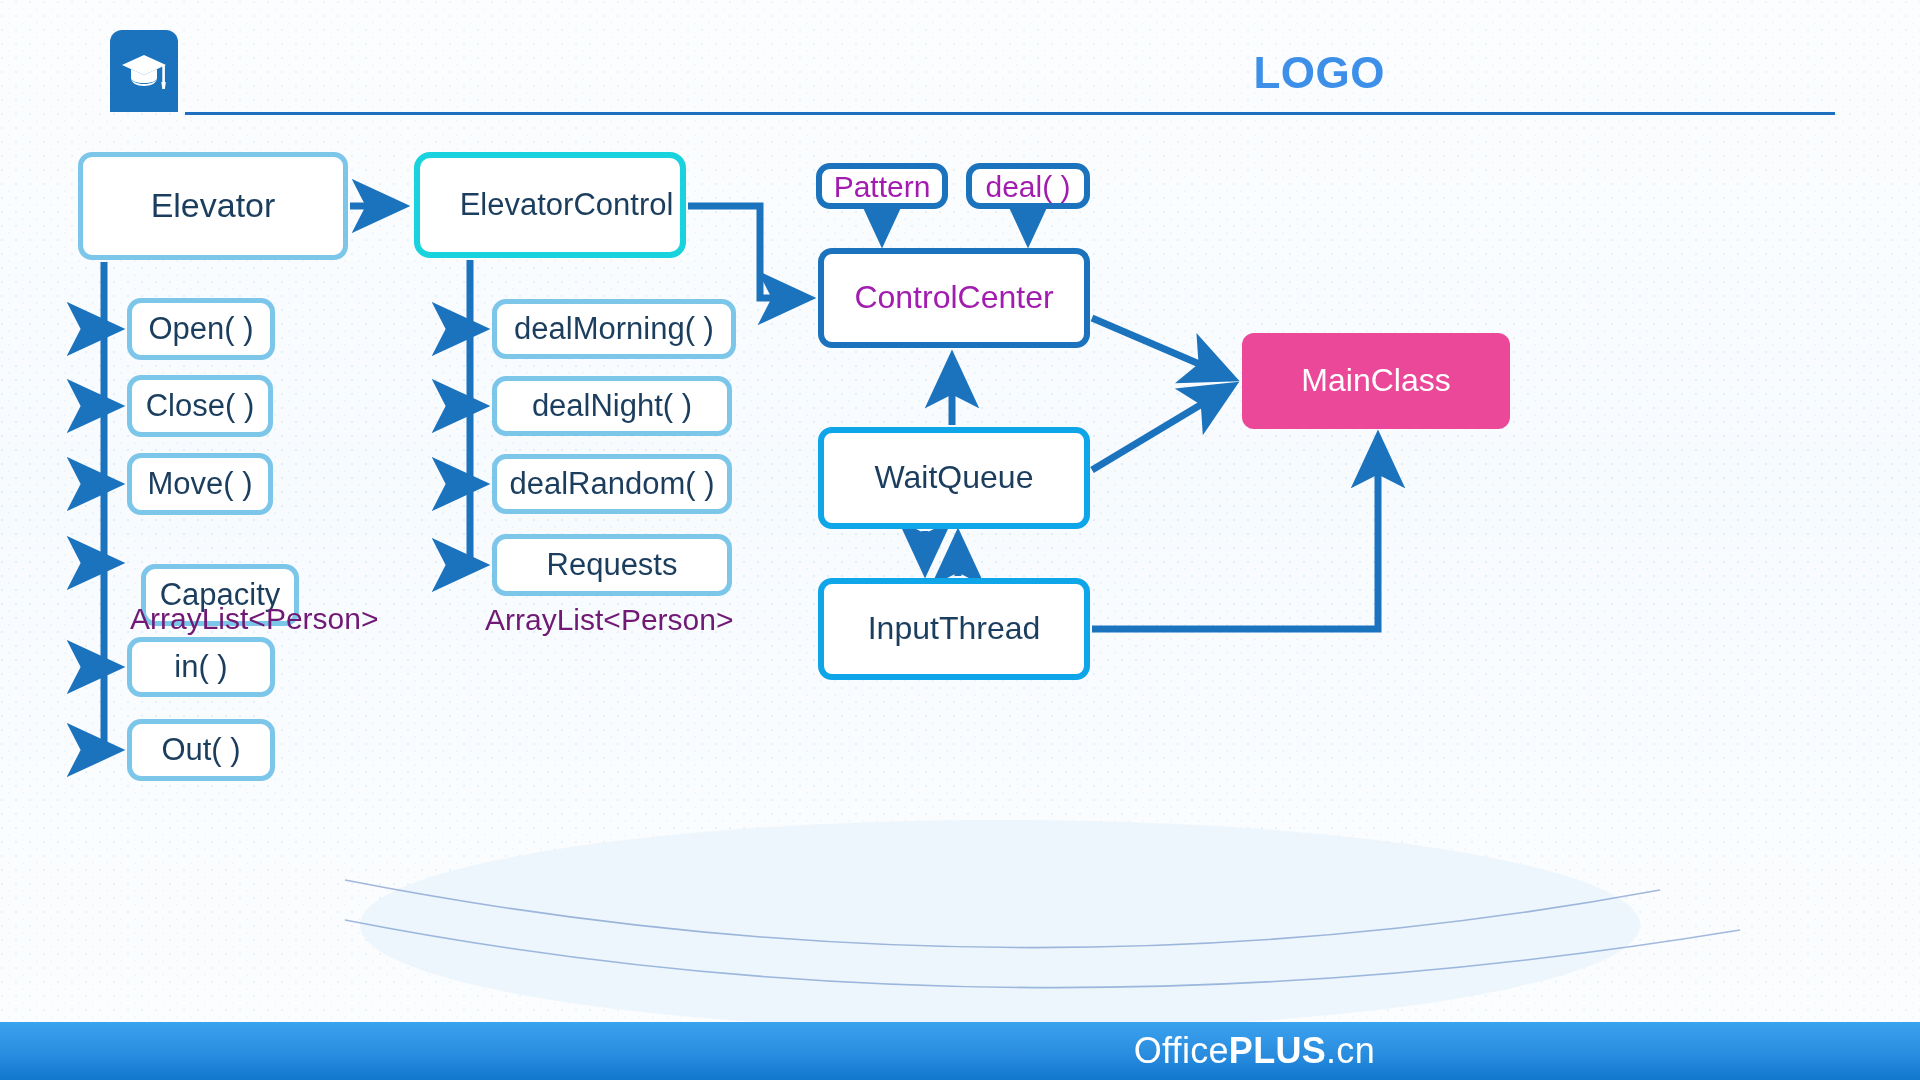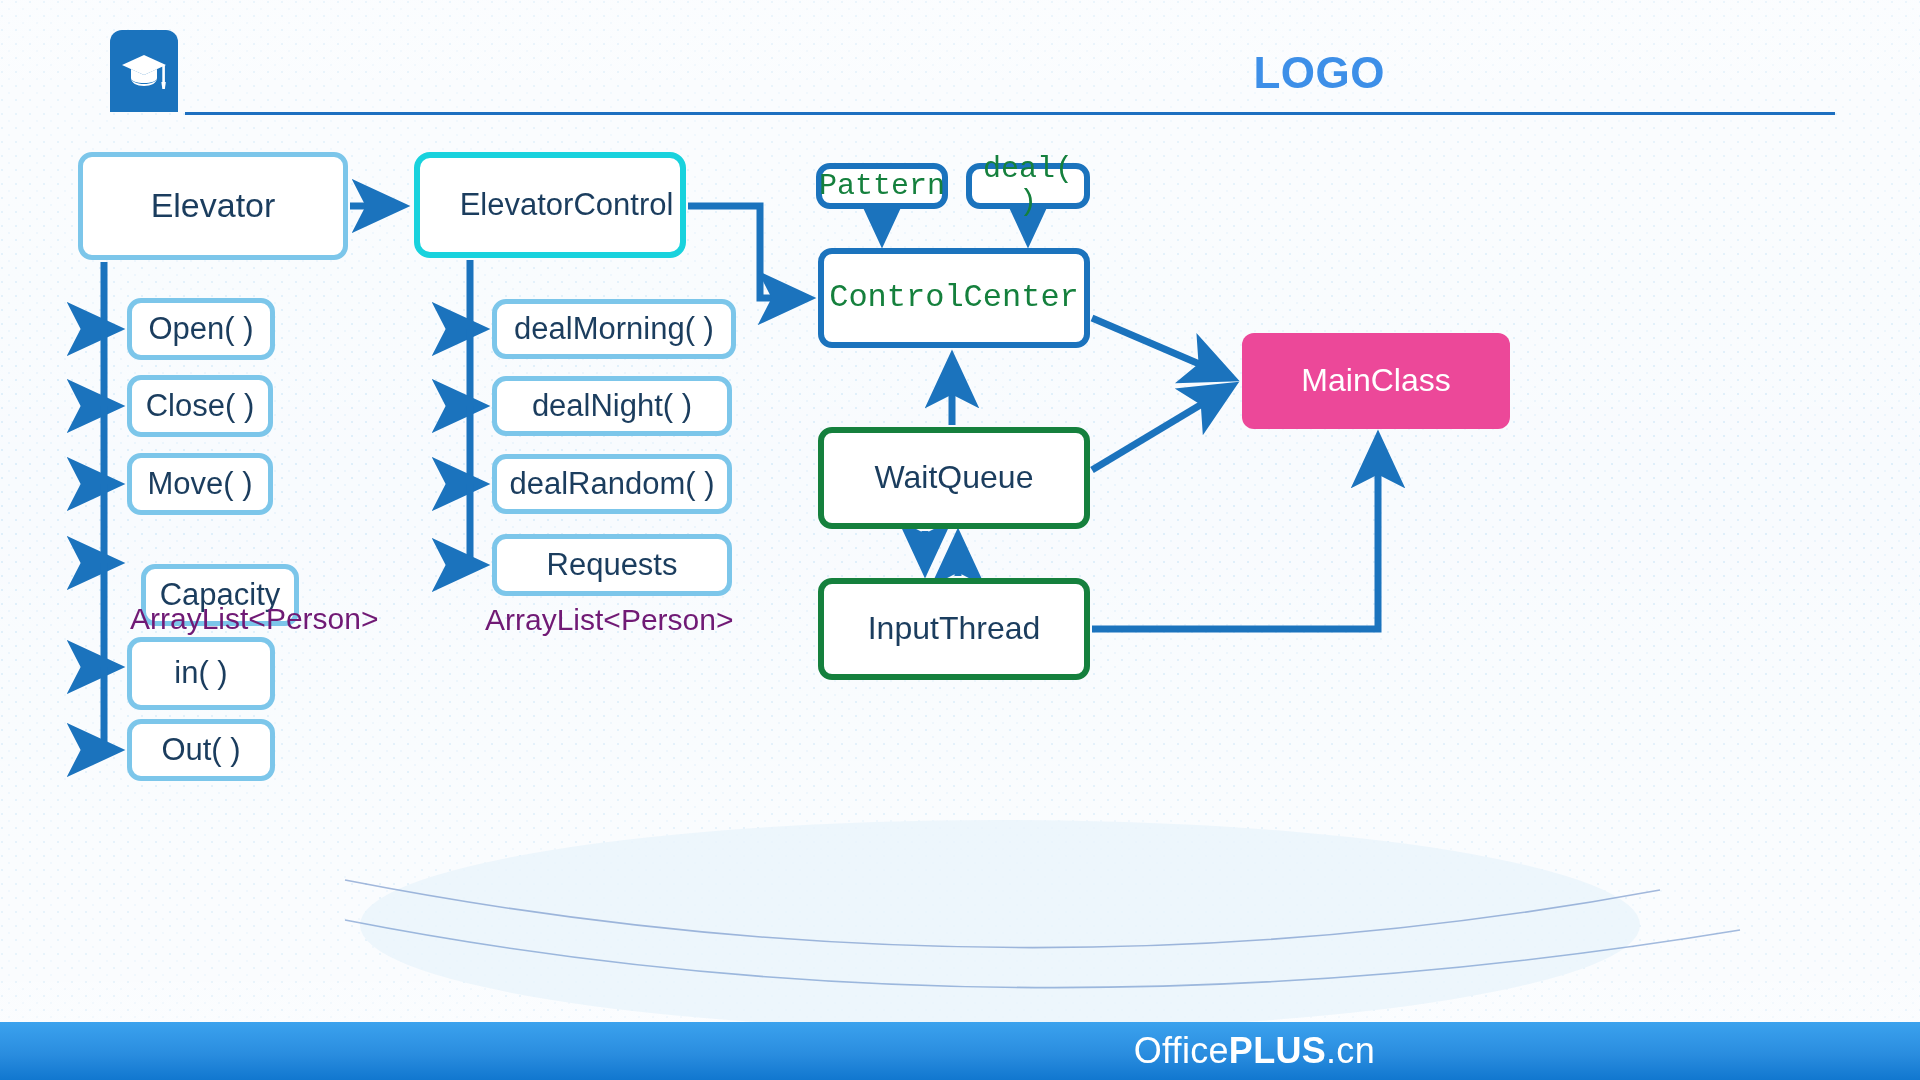--- a/index.html
+++ b/index.html
@@ -68,24 +68,24 @@
     font-family:"Liberation Sans", sans-serif;
     line-height:1.1;
   }
   .n-light{            
     border:5px solid #7cc6ea;border-radius:14px;color:#1b3d5e;
   }
   .n-cyan{             
     border:6px solid #18d2dd;border-radius:16px;color:#1b3d5e;padding-left:33px;
   }
   .n-blue{             
-    border:6px solid #1b73bd;border-radius:14px;color:#15803d;font-family:Liberation Mono, monospace;
+    border:6px solid #1b73bd;border-radius:14px;color:#a21caf;
   }
   .n-bluenavy{         
-    border:6px solid #15803d;border-radius:14px;color:#1b3d5e;
+    border:6px solid #0ea5e9;border-radius:14px;color:#1b3d5e;
   }
   .n-filled{           
     border:none;border-radius:12px;background:#ec4899;color:#ffffff;
   }
 
   .caption{
     position:absolute;z-index:5;color:#701a75;
     font-family:"Liberation Sans", sans-serif;
     font-size:30px;white-space:nowrap;
   }
@@ -155,21 +155,21 @@
   </svg>
 </div>
 <div id="logo-text">LOGO</div>
 
 <div id="node-layer">
     <div class="node n-light" style="left: 78px; top: 152px; width: 270px; height: 108px; font-size: 34px;">Elevator</div>
     <div class="node n-light" style="left: 127px; top: 298px; width: 148px; height: 62px; font-size: 31px;">Open( )</div>
     <div class="node n-light" style="left: 127px; top: 375px; width: 146px; height: 62px; font-size: 31px;">Close( )</div>
     <div class="node n-light" style="left: 127px; top: 453px; width: 146px; height: 62px; font-size: 31px;">Move( )</div>
     <div class="node n-light" style="left: 141px; top: 532px; width: 158px; height: 62px; font-size: 31px; margin-top: 32px;">Capacity</div>
-    <div class="node n-light" style="left: 127px; top: 637px; width: 148px; height: 73px; font-size: 31px;">in( )</div>
+    <div class="node n-light" style="left: 127px; top: 637px; width: 148px; height: 60px; font-size: 31px;">in( )</div>
     <div class="node n-light" style="left: 127px; top: 719px; width: 148px; height: 62px; font-size: 31px;">Out( )</div>
     <div class="node n-cyan" style="left: 414px; top: 152px; width: 272px; height: 106px; font-size: 31px;">ElevatorControl</div>
     <div class="node n-light" style="left: 492px; top: 299px; width: 244px; height: 60px; font-size: 31px;">dealMorning( )</div>
     <div class="node n-light" style="left: 492px; top: 376px; width: 240px; height: 60px; font-size: 31px;">dealNight( )</div>
     <div class="node n-light" style="left: 492px; top: 454px; width: 240px; height: 60px; font-size: 31px;">dealRandom( )</div>
     <div class="node n-light" style="left: 492px; top: 534px; width: 240px; height: 62px; font-size: 31px;">Requests</div>
     <div class="node n-blue" style="left: 816px; top: 163px; width: 132px; height: 46px; font-size: 30px;">Pattern</div>
     <div class="node n-blue" style="left: 966px; top: 163px; width: 124px; height: 46px; font-size: 30px;">deal( )</div>
     <div class="node n-blue" style="left: 818px; top: 248px; width: 272px; height: 100px; font-size: 32px;">ControlCenter</div>
     <div class="node n-bluenavy" style="left: 818px; top: 427px; width: 272px; height: 102px; font-size: 32px;">WaitQueue</div>

